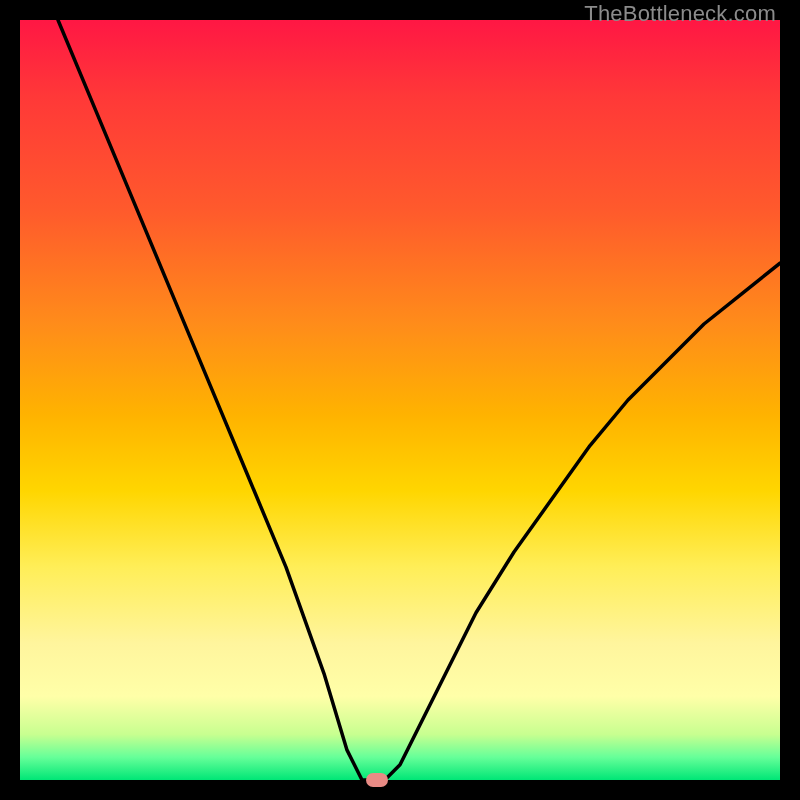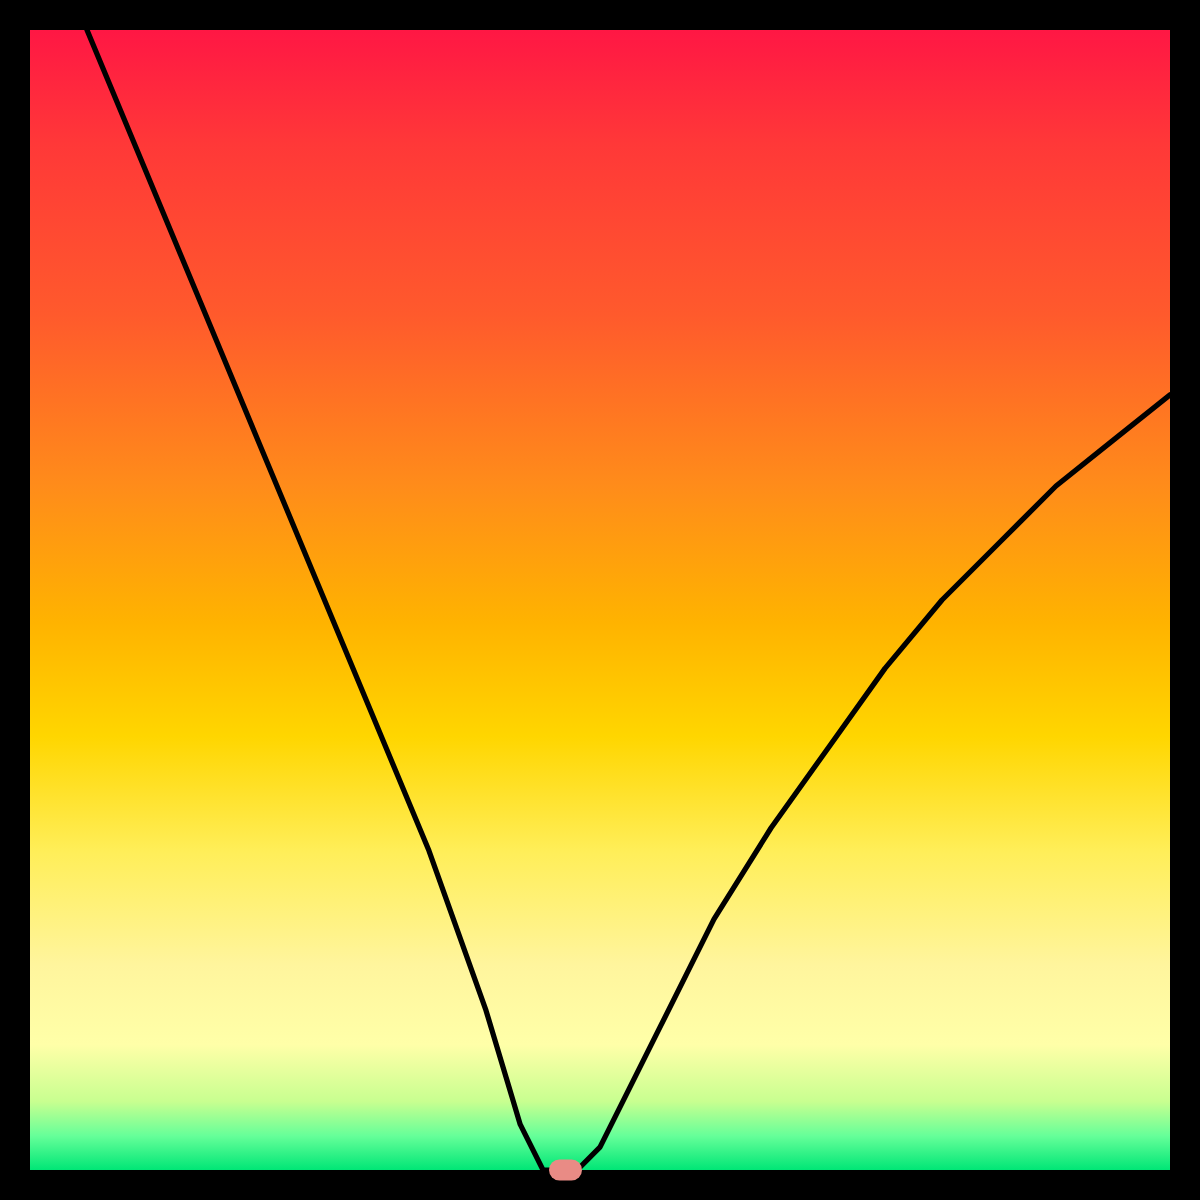--- a/index.html
+++ b/index.html
@@ -54,19 +54,20 @@
     height: 14px;
     border-radius: 7px;
     background: #e98b85;
     transform: translate(-50%, -50%);
   }
 </style>
 </head>
 <body>
 
 <div class="frame">
+  <div class="watermark">TheBottleneck.com</div>
   <div class="plot-area">
     <svg class="curve" viewBox="0 0 760 760" preserveAspectRatio="none">
       <path id="curve-path" fill="none" stroke="#000" stroke-width="3.5" stroke-linejoin="round" stroke-linecap="round" d="M38.0 0.0 L76.0 91.2 L114.0 182.4 L152.0 273.6 L190.0 364.8 L228.0 456.0 L266.0 547.2 L304.0 653.6 L326.8 729.6 L342.0 760.0 L357.2 760.0 L364.8 760.0 L380.0 744.8 L418.0 668.8 L456.0 592.8 L494.0 532.0 L532.0 478.8 L570.0 425.6 L608.0 380.0 L646.0 342.0 L684.0 304.0 L722.0 273.6 L760.0 243.2 "></path>
     </svg>
     <div id="marker" class="marker" style="left: 357.2px; top: 760px; background: rgb(233, 139, 133);"></div>
   </div>
 </div>
 
 </body></html>

